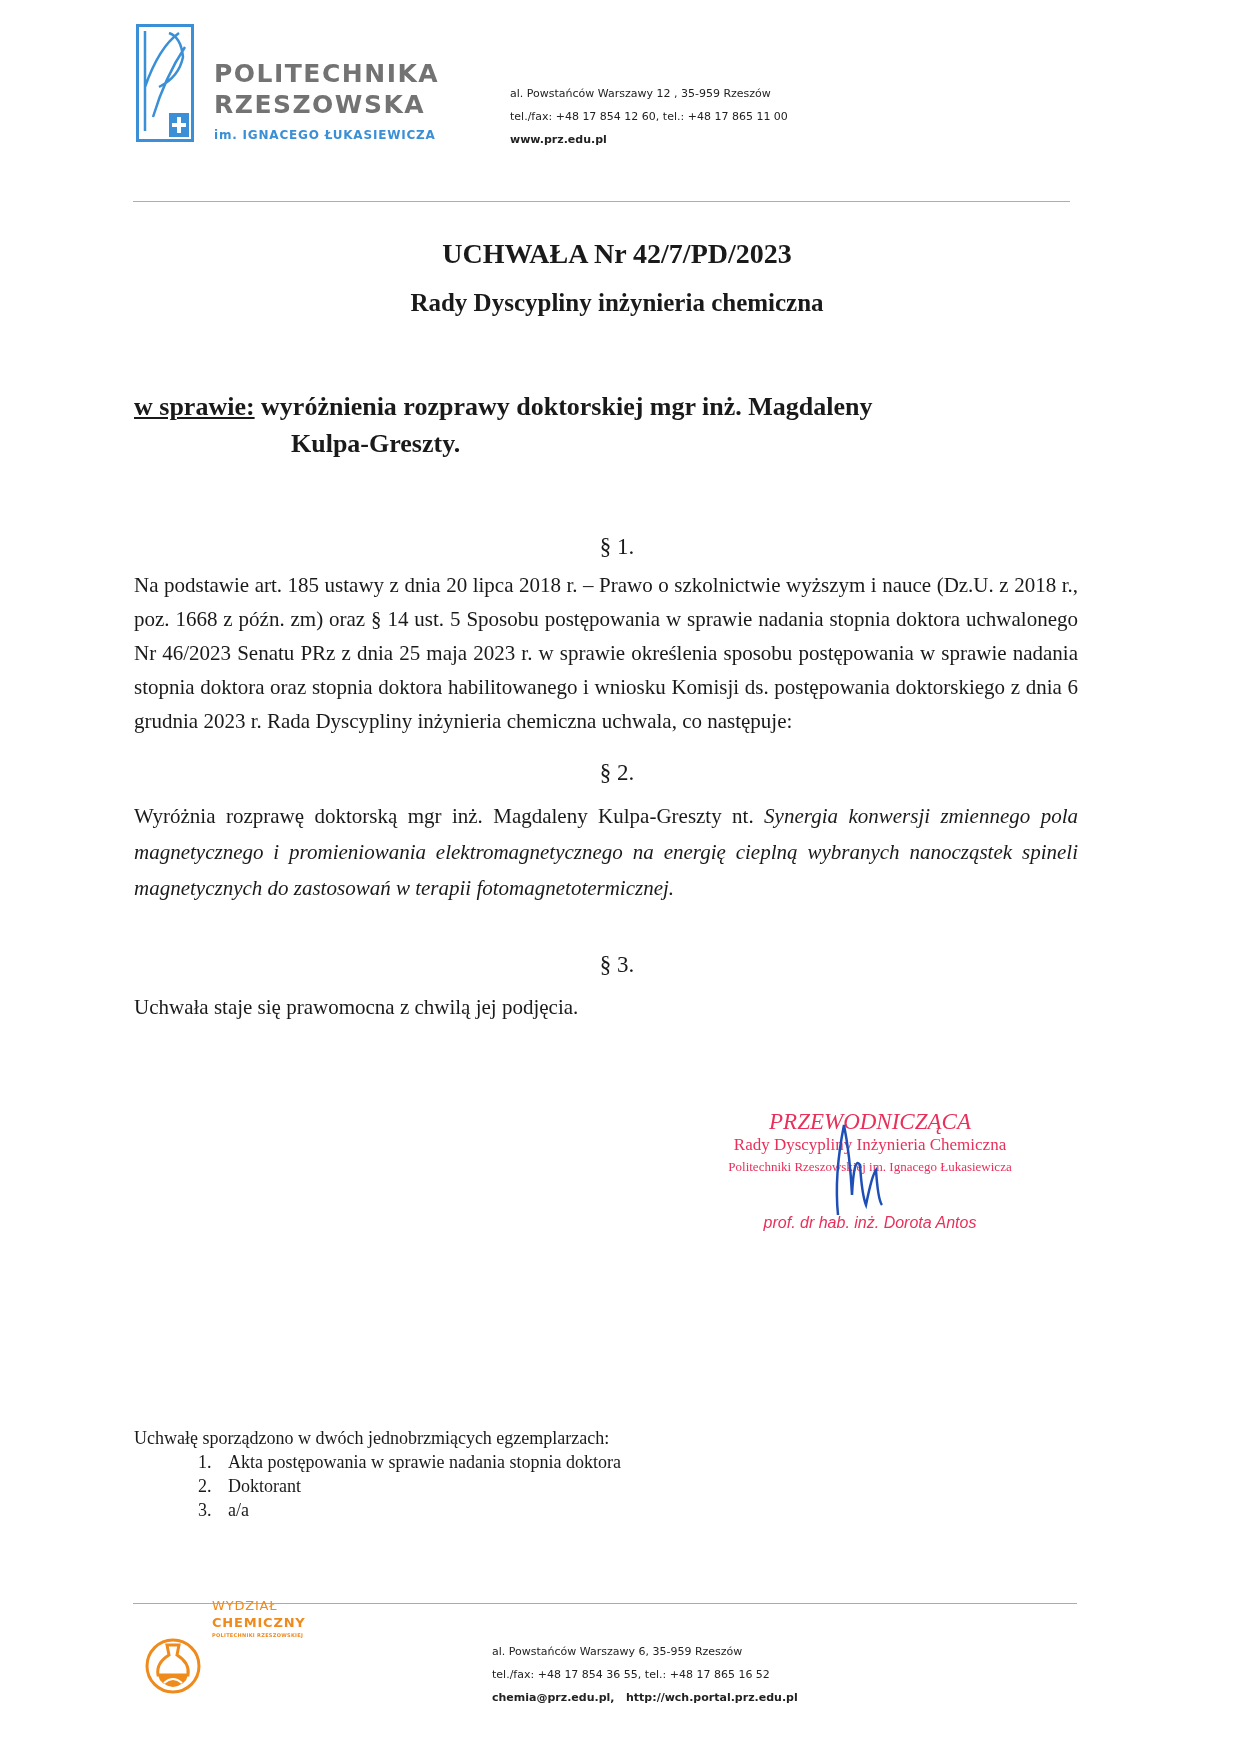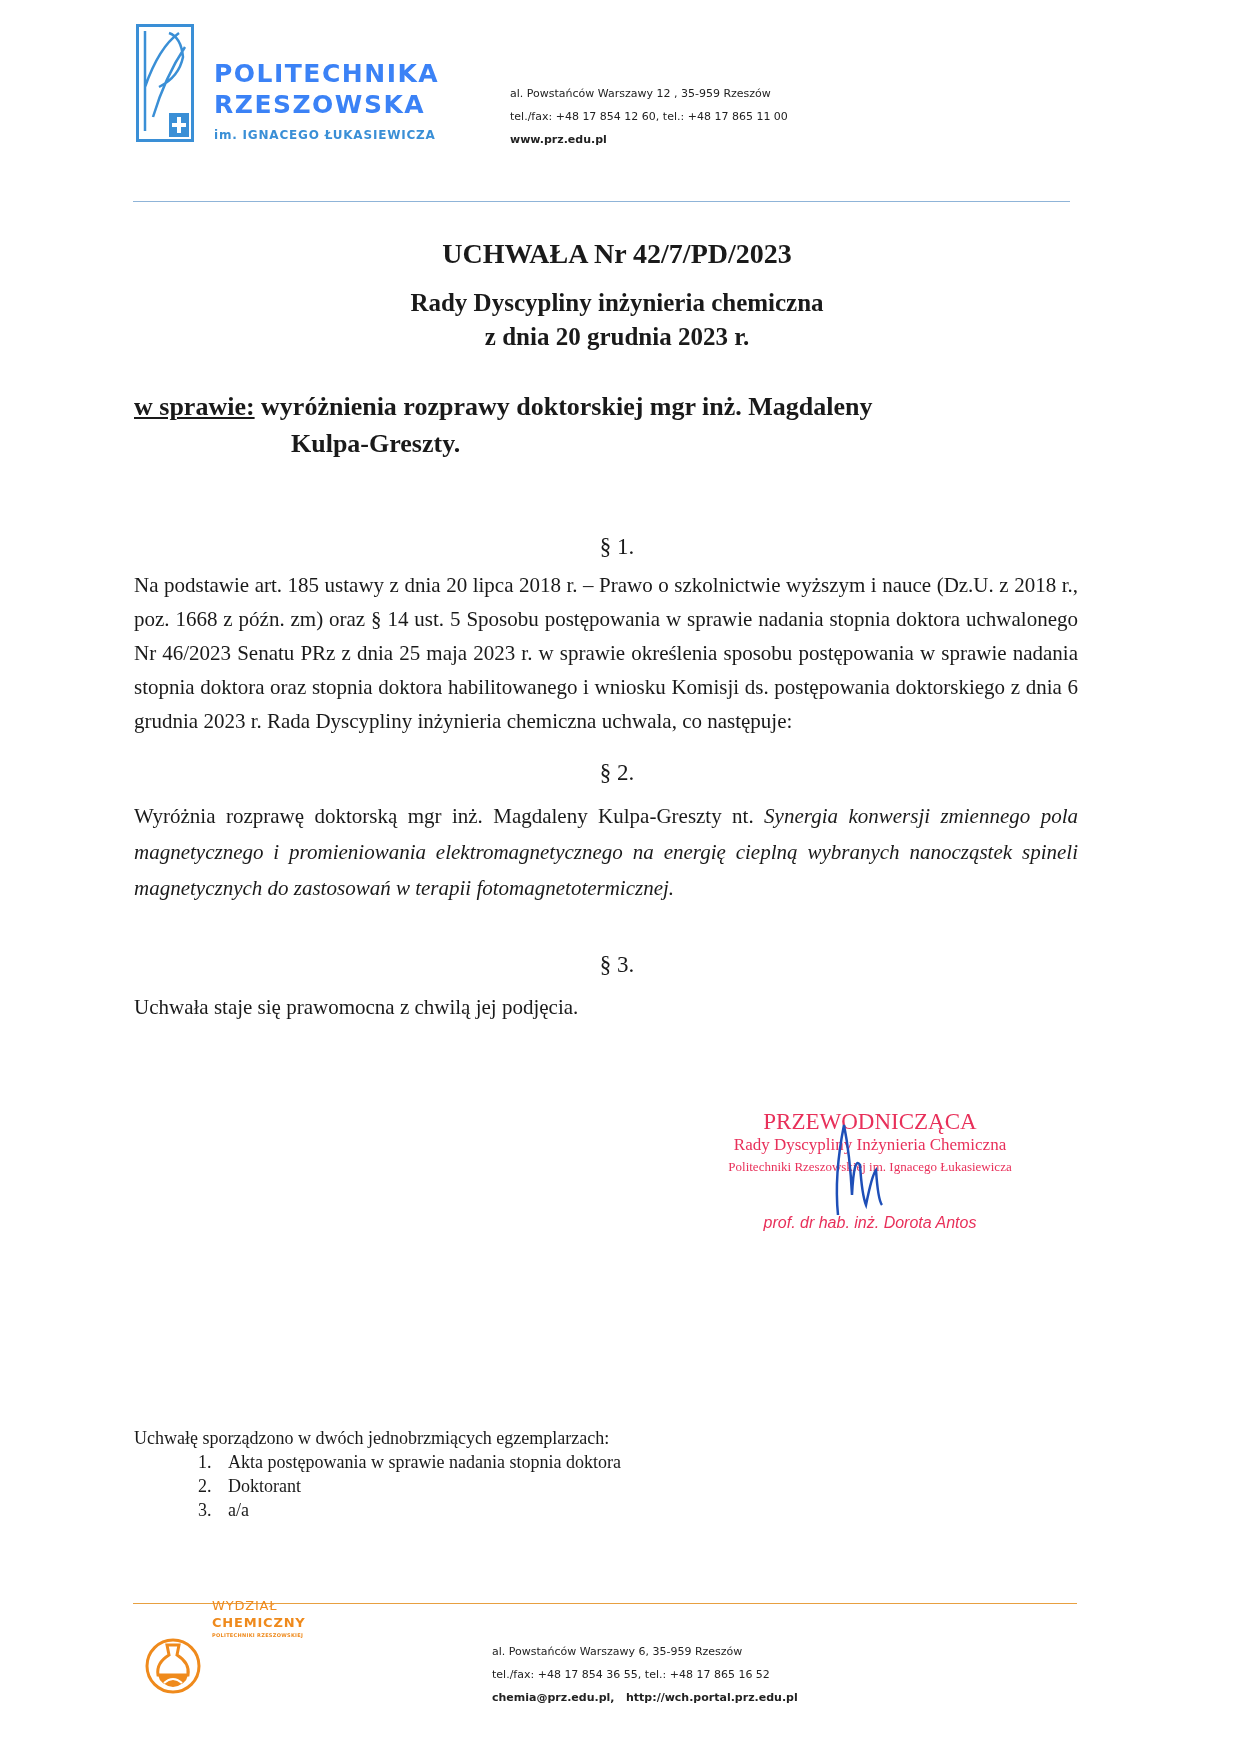--- a/index.html
+++ b/index.html
@@ -1,36 +1,36 @@
 <!DOCTYPE html>
 <html><head>
 <meta charset="utf-8">
 <style>
   html, body { margin: 0; padding: 0; background: #ffffff; }
   body { width: 1234px; height: 1763px; position: relative; overflow: hidden; color: #1a1a1a; font-family: "Liberation Serif", serif; }
   .abs { position: absolute; }
   
   .logo-box { left: 136px; top: 24px; width: 58px; height: 118px; border: 3px solid #3a8fd6; box-sizing: border-box; }
-  .logo-name { left: 214px; top: 58px; color: #3b82f6; font-family: "DejaVu Sans", sans-serif; font-weight: bold; font-size: 25px; line-height: 31px; letter-spacing: 1.5px; }
+  .logo-name { left: 214px; top: 58px; color: #737373; font-family: "DejaVu Sans", sans-serif; font-weight: bold; font-size: 25px; line-height: 31px; letter-spacing: 1.5px; }
   .logo-sub { left: 214px; top: 128px; color: #3a8fd6; font-family: "DejaVu Sans", sans-serif; font-weight: bold; font-size: 12px; letter-spacing: 0.8px; }
   .hdr-contact { left: 510px; top: 82px; font-family: "DejaVu Sans", sans-serif; font-size: 11px; line-height: 23px; color: #222; }
   .hdr-line { left: 133px; top: 201px; width: 937px; height: 1px; background: #8fb4d8; }
   
   .center { left: 0; width: 1234px; text-align: center; font-family: "Liberation Serif", serif; }
   .title1 { top: 238px; font-size: 28px; font-weight: bold; }
   .title2 { top: 286px; font-size: 25px; font-weight: bold; line-height: 34px; }
   .subject { left: 134px; top: 388px; width: 900px; font-size: 26px; font-weight: bold; line-height: 37px; }
   .subject u { text-decoration: underline; }
   .subject .cont { padding-left: 157px; display: block; }
   .para-sign { font-size: 23px; }
   .body-text { left: 134px; width: 944px; font-size: 21px; line-height: 34px; text-align: justify; }
   .italic { font-style: italic; }
   
   .stamp { left: 700px; top: 1110px; width: 340px; color: #e8305a; text-align: center; font-family: "Liberation Serif", serif; }
-  .stamp .s1 { font-size: 23px; line-height: 24px; }
+  .stamp .s1 { font-size: 23px; line-height: 24px; font-style: italic; }
   .stamp .s2 { font-size: 17px; line-height: 22px; }
   .stamp .s3 { font-size: 13px; line-height: 22px; }
   .stamp .s4 { font-size: 16px; font-style: italic; margin-top: 36px; font-family: "Liberation Sans", sans-serif; }
   .signature { left: 820px; top: 1115px; width: 80px; height: 110px; }
   
   .dist { left: 134px; top: 1426px; font-size: 18px; line-height: 24px; }
   .dist ol { margin: 0; padding-left: 82px; }
   .dist li { padding-left: 12px; }
   
   .ftr-line { left: 133px; top: 1603px; width: 944px; height: 1px; background: #e8a040; }
@@ -57,21 +57,20 @@
 <div class="abs hdr-contact">
   <div>al. Powstańców Warszawy 12 , 35-959 Rzeszów</div>
   <div>tel./fax: +48 17 854 12 60, tel.: +48 17 865 11 00</div>
   <div style="font-weight:bold;">www.prz.edu.pl</div>
 </div>
 <div class="abs hdr-line"></div>
 
 <div class="abs center title1">UCHWAŁA Nr 42/7/PD/2023</div>
 <div class="abs center title2">
   <div>Rady Dyscypliny inżynieria chemiczna</div>
-  <div>z dnia 20 grudnia 2023 r.</div>
 </div>
 <div class="abs subject">
   <u>w sprawie:</u><span> wyróżnienia rozprawy doktorskiej mgr inż. Magdaleny</span>
   <span class="cont">Kulpa-Greszty.</span>
 </div>
 
 <div class="abs center para-sign" style="top:534px;">§ 1.</div>
 <div class="abs body-text" style="top:568px;">Na podstawie art. 185 ustawy z dnia 20 lipca 2018 r. – Prawo o szkolnictwie wyższym i nauce (Dz.U. z 2018 r., poz. 1668 z późn. zm) oraz § 14 ust. 5 Sposobu postępowania w sprawie nadania stopnia doktora uchwalonego Nr 46/2023 Senatu PRz z dnia 25 maja 2023 r. w sprawie określenia sposobu postępowania w sprawie nadania stopnia doktora oraz stopnia doktora habilitowanego i wniosku Komisji ds. postępowania doktorskiego z dnia 6 grudnia 2023 r. Rada Dyscypliny inżynieria chemiczna uchwala, co następuje:</div>
 
 <div class="abs center para-sign" style="top:760px;">§ 2.</div>

